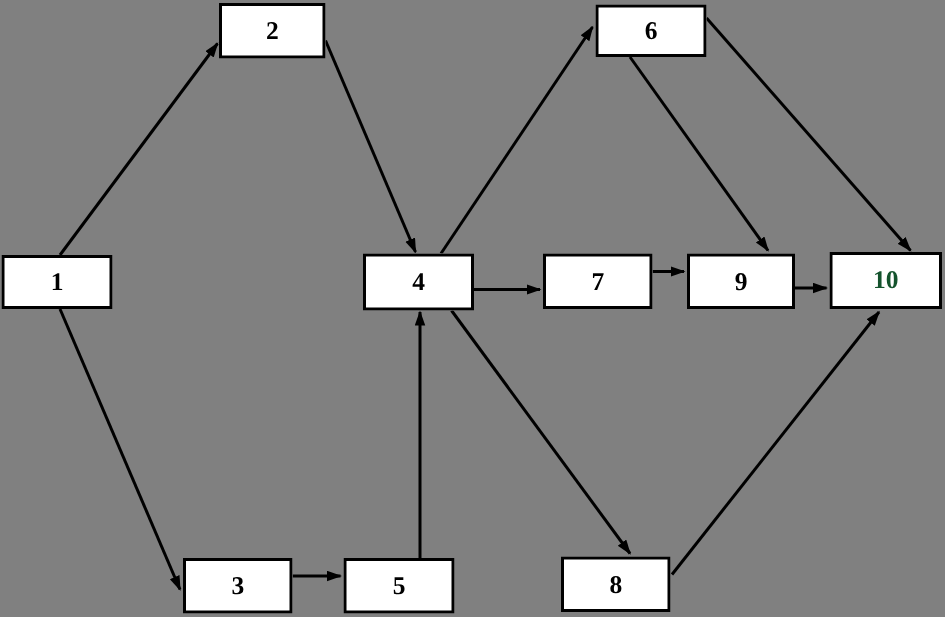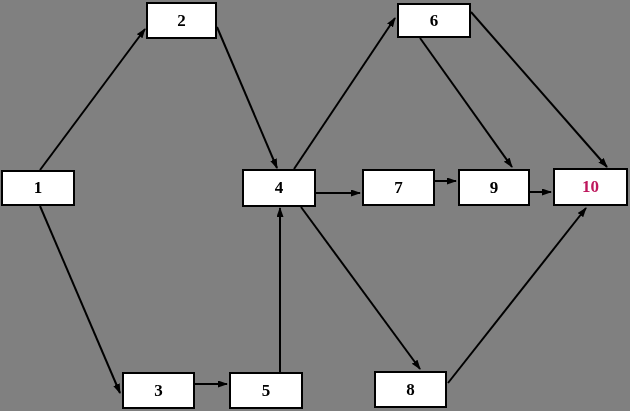--- a/index.html
+++ b/index.html
@@ -65,15 +65,15 @@
 
   <div class="node" style="left: 1px; top: 170px; width: 74px; height: 36px; background: rgb(255, 255, 255); border-color: rgb(0, 0, 0); color: rgb(0, 0, 0);">1</div>
   <div class="node" style="left: 146px; top: 2px; width: 71px; height: 37px; background: rgb(255, 255, 255); border-color: rgb(0, 0, 0); color: rgb(0, 0, 0);">2</div>
   <div class="node" style="left: 122px; top: 372px; width: 73px; height: 37px; background: rgb(255, 255, 255); border-color: rgb(0, 0, 0); color: rgb(0, 0, 0);">3</div>
   <div class="node" style="left: 242px; top: 169px; width: 74px; height: 38px; background: rgb(255, 255, 255); border-color: rgb(0, 0, 0); color: rgb(0, 0, 0);">4</div>
   <div class="node" style="left: 229px; top: 372px; width: 74px; height: 37px; background: rgb(255, 255, 255); border-color: rgb(0, 0, 0); color: rgb(0, 0, 0);">5</div>
   <div class="node" style="left: 397px; top: 3px; width: 74px; height: 35px; background: rgb(255, 255, 255); border-color: rgb(0, 0, 0); color: rgb(0, 0, 0);">6</div>
   <div class="node" style="left: 362px; top: 169px; width: 73px; height: 37px; background: rgb(255, 255, 255); border-color: rgb(0, 0, 0); color: rgb(0, 0, 0);">7</div>
   <div class="node" style="left: 374px; top: 371px; width: 73px; height: 37px; background: rgb(255, 255, 255); border-color: rgb(0, 0, 0); color: rgb(0, 0, 0);">8</div>
   <div class="node" style="left: 458px; top: 169px; width: 72px; height: 37px; background: rgb(255, 255, 255); border-color: rgb(0, 0, 0); color: rgb(0, 0, 0);">9</div>
-  <div class="node" style="left: 553px; top: 168px; width: 75px; height: 38px; background: rgb(255, 255, 255); border-color: rgb(0, 0, 0); color: #be185d;">10</div>
+  <div class="node" style="left: 553px; top: 168px; width: 75px; height: 38px; background: rgb(255, 255, 255); border-color: rgb(0, 0, 0); color: #14532d;">10</div>
 
 </div>
 
 </body></html>

